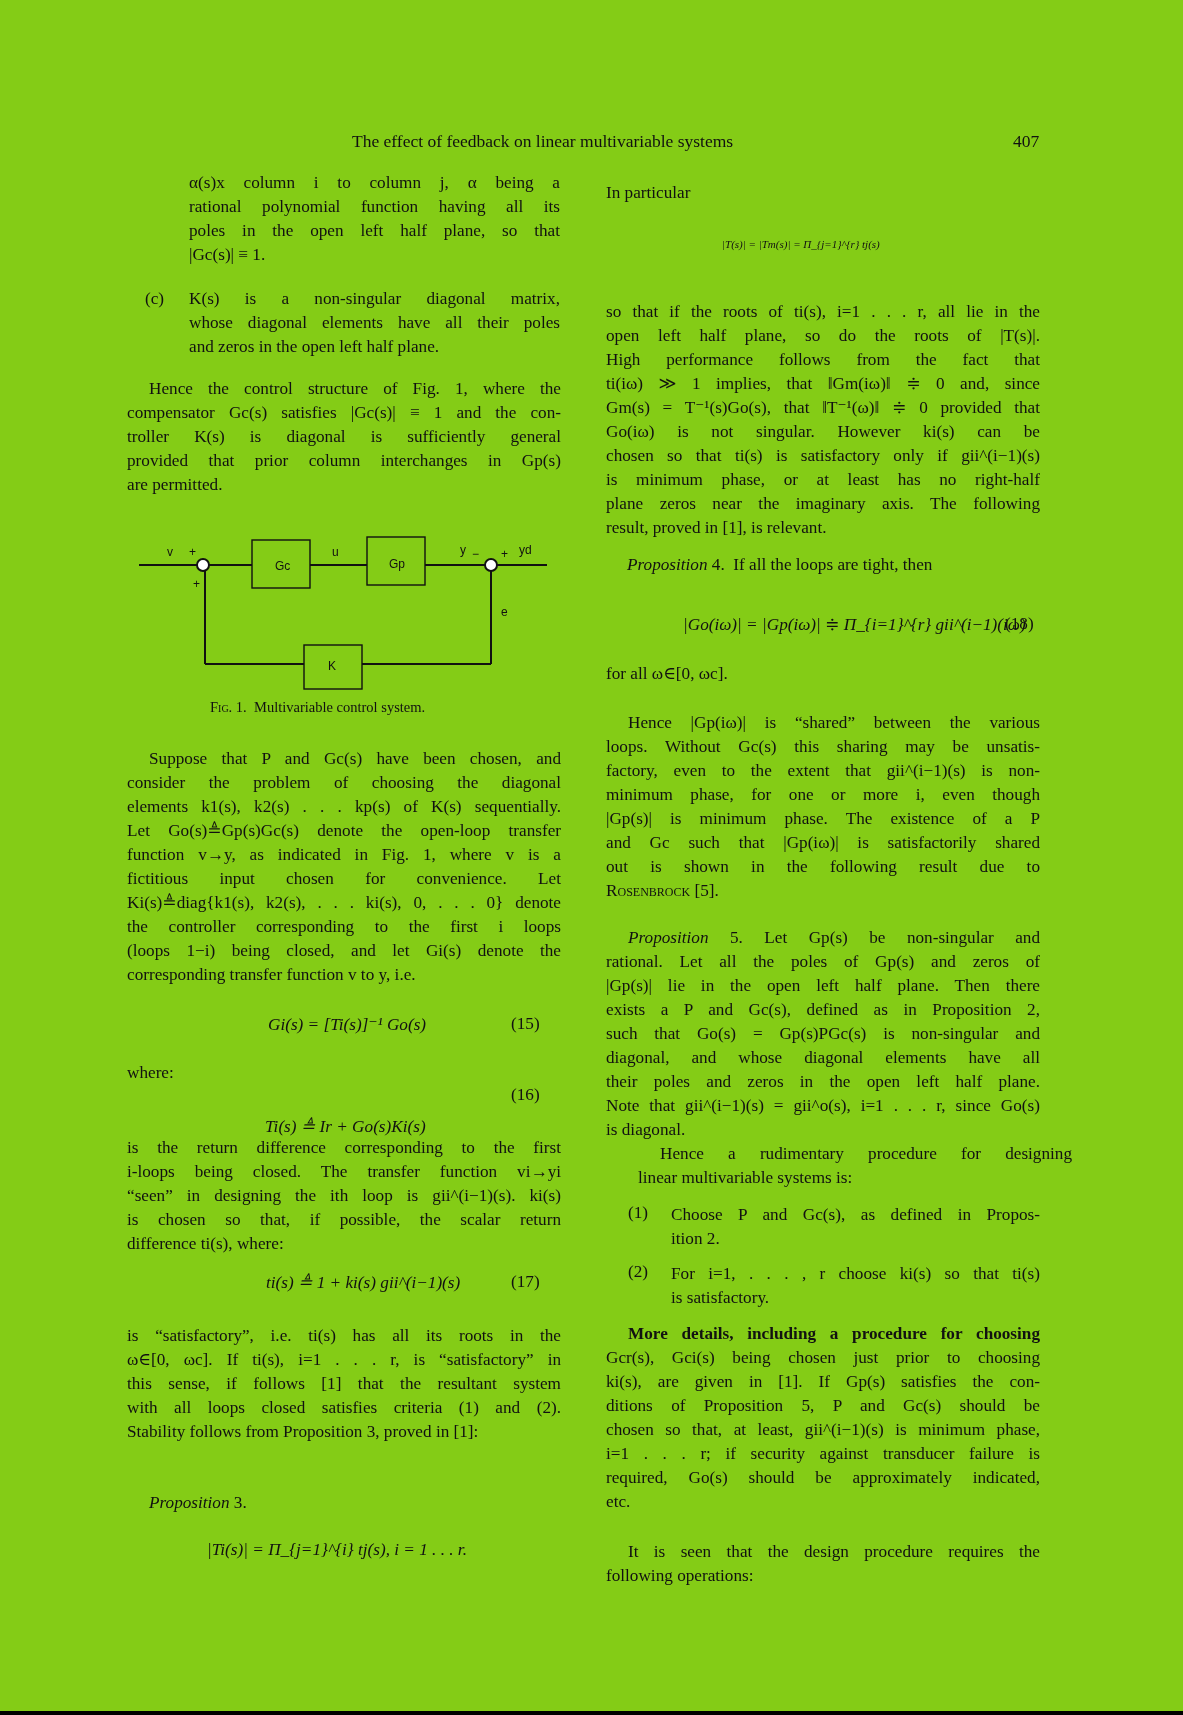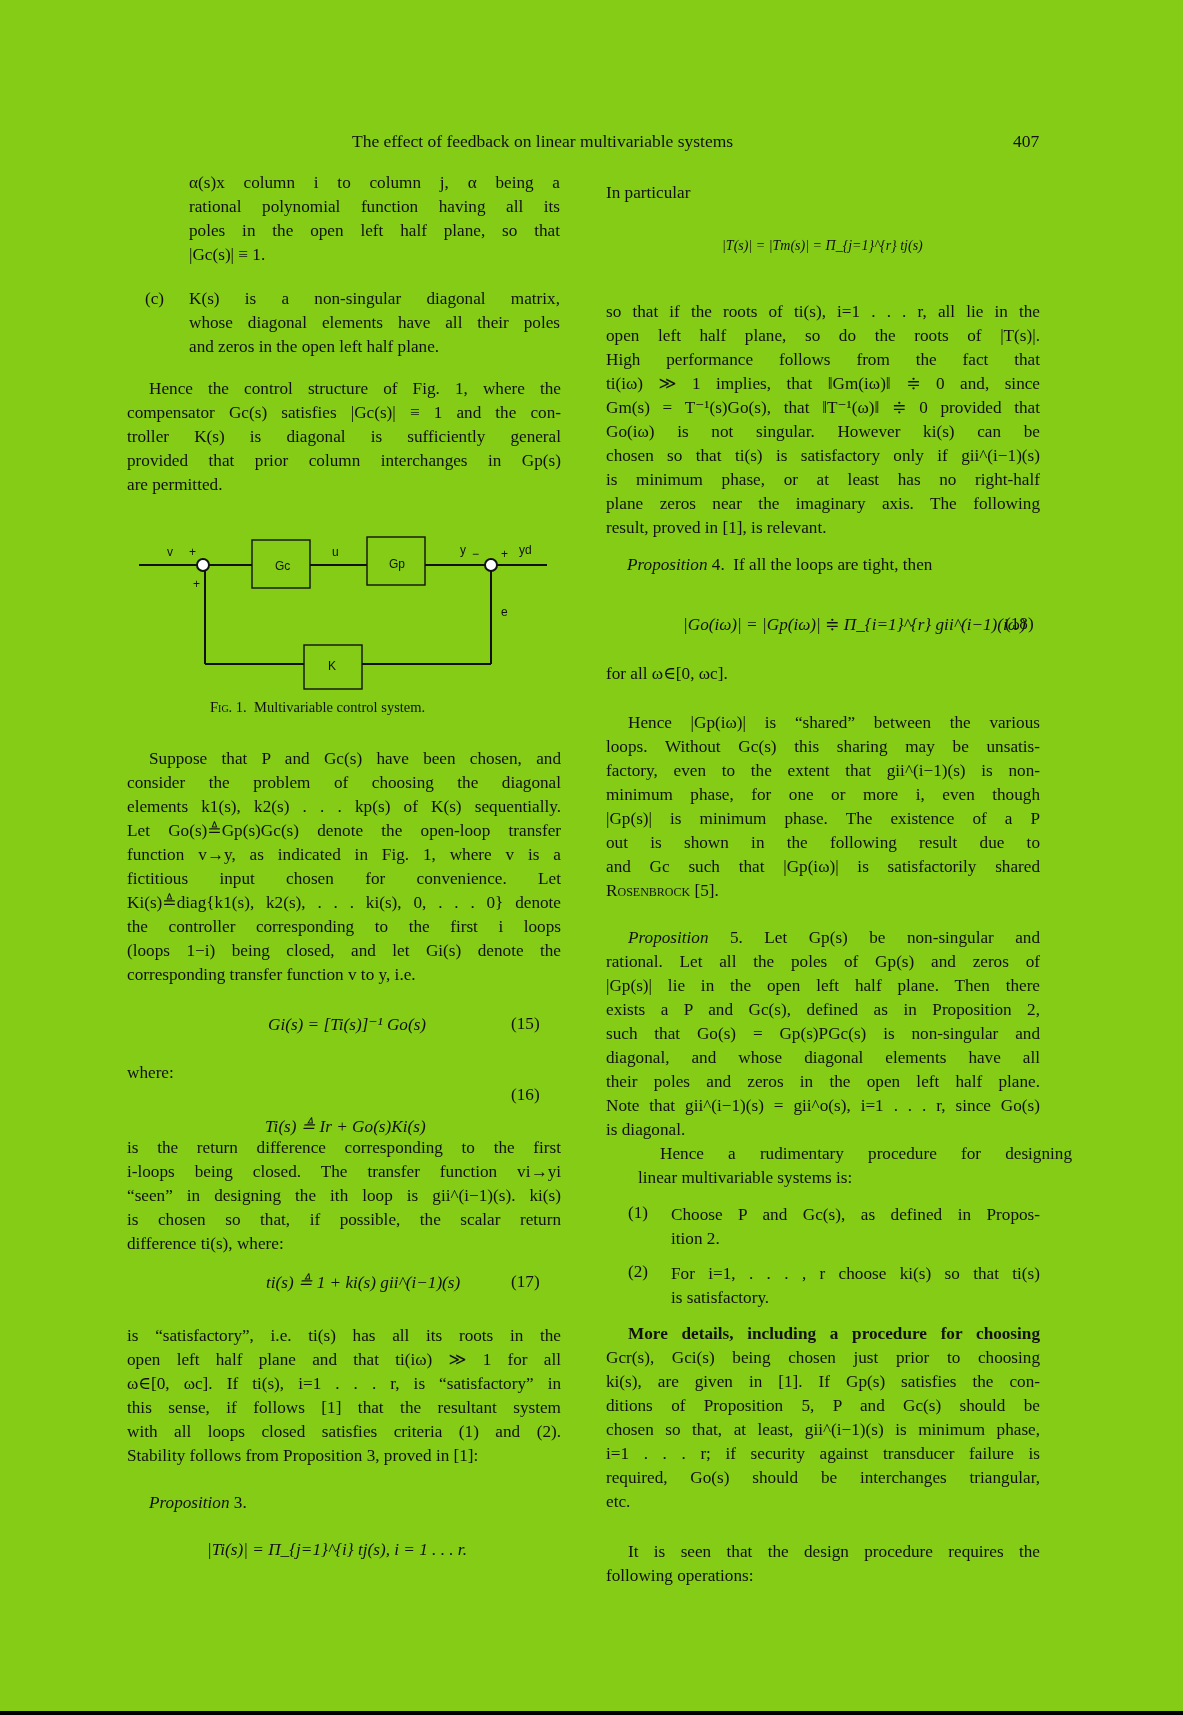--- a/index.html
+++ b/index.html
@@ -122,35 +122,34 @@
     <span class="line">“seen” in designing the ith loop is gii^(i−1)(s). ki(s)</span>
     <span class="line">is chosen so that, if possible, the scalar return</span>
     <span class="line last">difference ti(s), where:</span>
   </div>
 
   <div class="eq" style="left:266px; top:1272px; font-size:17.2px;">ti(s) ≜ 1 + ki(s) gii^(i−1)(s)</div>
   <div class="eqno" style="left:511px; top:1272px; font-size:17.2px;">(17)</div>
 
   <div class="block" style="left:127px; top:1324px; width:434px; font-size:17.2px; line-height:24px;">
     <span class="line">is “satisfactory”, i.e. ti(s) has all its roots in the</span>
-    <span class="line">open left half plane and that ti(iω) ≫ 1 for all</span>
     <span class="line">ω∈[0, ωc]. If ti(s), i=1 . . . r, is “satisfactory” in</span>
     <span class="line">this sense, if follows [1] that the resultant system</span>
     <span class="line">with all loops closed satisfies criteria (1) and (2).</span>
     <span class="line last">Stability follows from Proposition 3, proved in [1]:</span>
   </div>
 
   <div class="block" style="left:149px; top:1493px; font-size:17.2px;">
     <span class="it">Proposition</span>
     <span>3.</span>
   </div>
   <div class="eq" style="left:207px; top:1540px; font-size:17.2px;">|Ti(s)| = Π_{j=1}^{i} tj(s),   i = 1 . . . r.</div>
 
   <div class="block" style="left:606px; top:183px; font-size:17.2px;">In particular</div>
-  <div class="eq" style="left:722px; top:238px; font-size:14px;text-align:right;">|T(s)| = |Tm(s)| = Π_{j=1}^{r} tj(s)</div>
+  <div class="eq" style="left:722px; top:238px; font-size:11px;text-align:right;">|T(s)| = |Tm(s)| = Π_{j=1}^{r} tj(s)</div>
 
   <div class="block" style="left:606px; top:300px; width:434px; font-size:17.2px; line-height:24px;">
     <span class="line">so that if the roots of ti(s), i=1 . . . r, all lie in the</span>
     <span class="line">open left half plane, so do the roots of |T(s)|.</span>
     <span class="line">High performance follows from the fact that</span>
     <span class="line">ti(iω) ≫ 1 implies, that ‖Gm(iω)‖ ≑ 0 and, since</span>
     <span class="line">Gm(s) = T⁻¹(s)Go(s), that ‖T⁻¹(ω)‖ ≑ 0 provided that</span>
     <span class="line">Go(iω) is not singular. However ki(s) can be</span>
     <span class="line">chosen so that ti(s) is satisfactory only if gii^(i−1)(s)</span>
     <span class="line">is minimum phase, or at least has no right-half</span>
@@ -166,22 +165,22 @@
   <div class="eq" style="left:683px; top:614px; font-size:17.2px;">|Go(iω)| = |Gp(iω)| ≑ Π_{i=1}^{r} gii^(i−1)(iω)</div>
   <div class="eqno" style="left:1005px; top:614px; font-size:17.2px;">(18)</div>
   <div class="block" style="left:606px; top:663px; font-size:17.2px;">for all ω∈[0, ωc].</div>
 
   <div class="block" style="left:606px; top:711px; width:434px; font-size:17.2px; line-height:24px;">
     <span class="line" style="padding-left:22px;">Hence |Gp(iω)| is “shared” between the various</span>
     <span class="line">loops. Without Gc(s) this sharing may be unsatis-</span>
     <span class="line">factory, even to the extent that gii^(i−1)(s) is non-</span>
     <span class="line">minimum phase, for one or more i, even though</span>
     <span class="line">|Gp(s)| is minimum phase. The existence of a P</span>
+    <span class="line">and Gc such that |Gp(iω)| is satisfactorily shared</span>
     <span class="line">out is shown in the following result due to</span>
-    <span class="line">and Gc such that |Gp(iω)| is satisfactorily shared</span>
     <span class="line last sc">Rosenbrock [5].</span>
   </div>
 
   <div class="block" style="left:606px; top:926px; width:434px; font-size:17.2px; line-height:24px;">
     <span class="line" style="padding-left:22px;">
       <span class="it">Proposition</span>
       <span>5.</span>
       <span>Let Gp(s) be non-singular and</span>
     </span>
     <span class="line">rational. Let all the poles of Gp(s) and zeros of</span>
@@ -211,21 +210,21 @@
     <span class="line last">is satisfactory.</span>
   </div>
 
   <div class="block" style="left:606px; top:1322px; width:434px; font-size:17.2px; line-height:24px;">
     <span class="line" style="padding-left:22px;font-weight:bold;">More details, including a procedure for choosing</span>
     <span class="line">Gcr(s), Gci(s) being chosen just prior to choosing</span>
     <span class="line">ki(s), are given in [1]. If Gp(s) satisfies the con-</span>
     <span class="line">ditions of Proposition 5, P and Gc(s) should be</span>
     <span class="line">chosen so that, at least, gii^(i−1)(s) is minimum phase,</span>
     <span class="line">i=1 . . . r; if security against transducer failure is</span>
-    <span class="line">required, Go(s) should be interchanges triangular,</span>
+    <span class="line">required, Go(s) should be approximately indicated,</span>
     <span class="line last">etc.</span>
   </div>
 
   <div class="block" style="left:606px; top:1540px; width:434px; font-size:17.2px; line-height:24px;">
     <span class="line" style="padding-left:22px;">It is seen that the design procedure requires the</span>
     <span class="line last">following operations:</span>
   </div>
 
   <div class="bottom-strip"></div>
 </div>

